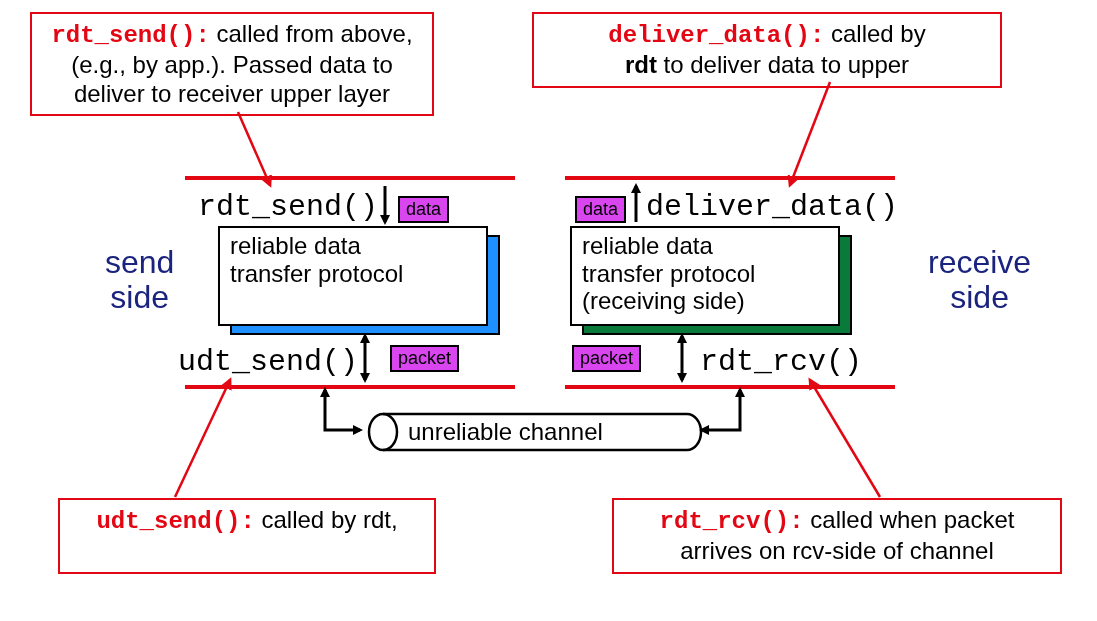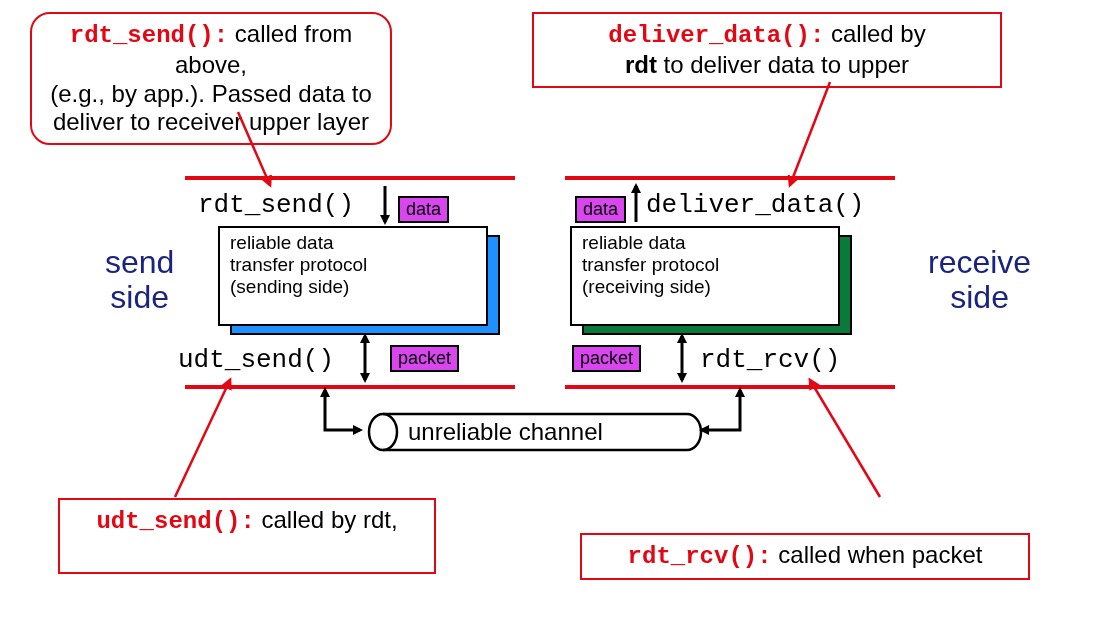--- a/index.html
+++ b/index.html
@@ -22,36 +22,36 @@
     box-sizing: border-box;
   }
   .callout .code-red {
     font-family: "Courier New", monospace;
     font-weight: bold;
     color: #e30613;
   }
   .callout .bold { font-weight: bold; }
   .mono {
     font-family: "Courier New", monospace;
-    font-size: 26px;
+    font-size: 30px;
     color: #000;
   }
   .redline {
     background: #e30613;
     height: 4px;
   }
   .proto-box-outer {
     box-sizing: border-box;
     border: 2px solid #000;
   }
   .proto-box-inner {
     box-sizing: border-box;
     border: 2.5px solid #000;
     background: #fff;
-    font-size: 19px;
+    font-size: 24px;
     line-height: 1.15;
     padding: 4px 10px;
     text-align: left;
     color: #000;
   }
   .smallbox {
     border: 2.5px solid #000;
     background: #d946ef;
     font-size: 18px;
     padding: 1px 6px;
@@ -65,59 +65,59 @@
   }
   .channel-label {
     position: absolute;
     font-size: 24px;
     color: #000;
   }
 </style>
 </head>
 <body>
 
-<div class="abs callout" style="left:30px; top:12px; width:362px;border-radius:20px;">
+<div class="abs callout" style="left:30px; top:12px; width:404px;">
   <span class="code-red">rdt_send():</span><span> called from above,</span><br>
   <span>(e.g., by app.). Passed data to</span><br>
   <span>deliver to receiver upper layer</span>
 </div>
 
 <div class="abs callout" style="left:532px; top:12px; width:470px;">
   <span class="code-red">deliver_data():</span><span> called by</span><br>
   <span class="bold">rdt</span><span> to deliver data to upper</span>
 </div>
 
 <div class="abs callout" style="left:58px; top:498px; width:378px;">
   <span class="code-red">udt_send():</span><span> called by rdt,</span><br>
   <br>
 </div>
 
-<div class="abs callout" style="left:580px; top:498px; width:450px;margin-top:35px;">
+<div class="abs callout" style="left:612px; top:498px; width:450px;">
   <span class="code-red">rdt_rcv():</span><span> called when packet</span><br>
+  <span>arrives on rcv-side of channel</span>
 </div>
 
 <div class="abs sidelabel" style="left:105px; top:245px;">
   <span style="white-space:pre;">send
 side</span>
 </div>
 <div class="abs sidelabel" style="left:928px; top:245px;">
   <span style="white-space:pre;">receive
 side</span>
 </div>
 
 <div class="abs redline" style="left:185px; top:176px; width:330px;"></div>
 <div class="abs redline" style="left:565px; top:176px; width:330px;"></div>
 <div class="abs redline" style="left:185px; top:385px; width:330px;"></div>
 <div class="abs redline" style="left:565px; top:385px; width:330px;"></div>
 
 <div class="abs proto-box-outer" style="left:230px; top:235px; width:270px; height:100px; background:#1e90ff;"></div>
 <div class="abs proto-box-inner" style="left:218px; top:226px; width:270px; height:100px;">
   <span>reliable data</span><br>
   <span>transfer protocol</span><br>
-  <span>(sending side)</span>
 </div>
 
 <div class="abs proto-box-outer" style="left:582px; top:235px; width:270px; height:100px; background:#0a7a3b;"></div>
 <div class="abs proto-box-inner" style="left:570px; top:226px; width:270px; height:100px;">
   <span>reliable data</span><br>
   <span>transfer protocol</span><br>
   <span>(receiving side)</span>
 </div>
 
 <div class="abs mono" style="left:198px; top:190px;">rdt_send()</div>

